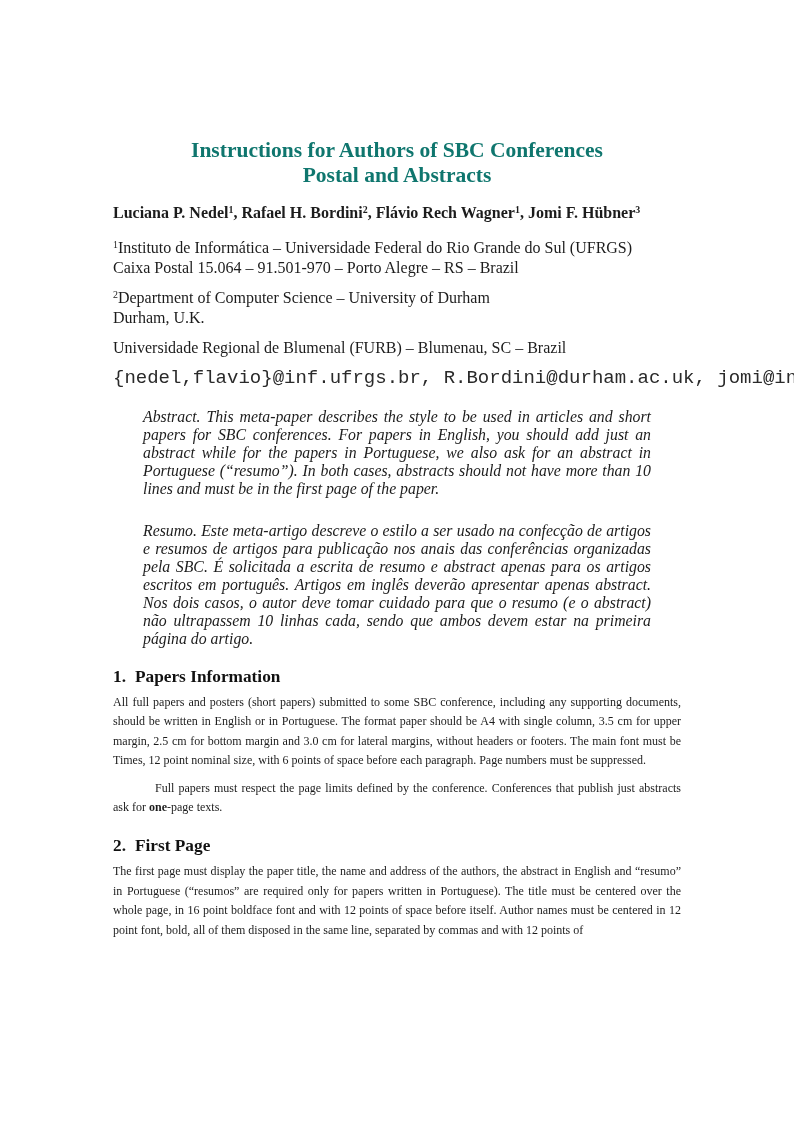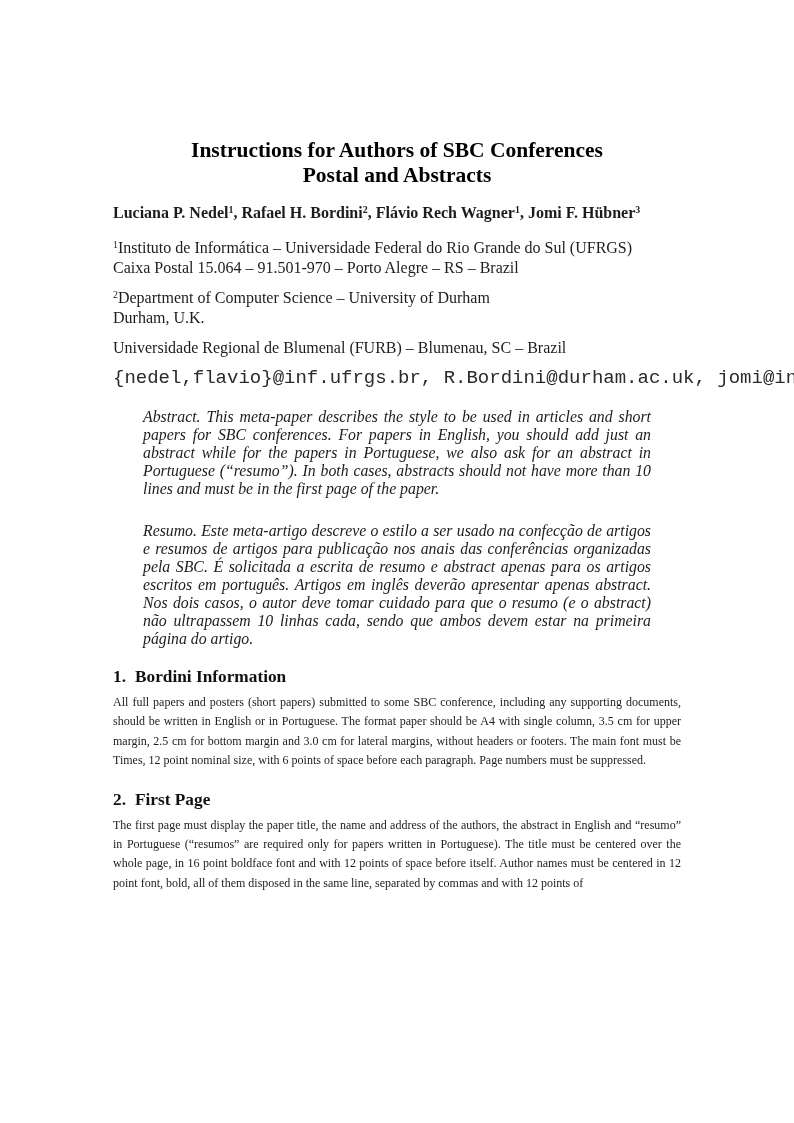--- a/index.html
+++ b/index.html
@@ -18,21 +18,21 @@
     box-sizing: border-box;
     padding: 138px 113px 0 113px;
     overflow: hidden;
   }
   .title {
     margin: 0;
     font-size: 21.5px;
     line-height: 25px;
     font-weight: bold;
     text-align: center;
-    color: #000000;
+    color: #0f766e;
   }
   .authors {
     margin: 16px 0 0 0;
     font-size: 16px;
     line-height: 18px;
     font-weight: bold;
     text-align: left;
     white-space: nowrap;
   }
   sup.sup {
@@ -105,22 +105,23 @@
   <div class="affil affil-3">
     <div>Universidade Regional de Blumenal (FURB) – Blumenau, SC – Brazil</div>
   </div>
 
   <div class="emails">{nedel,flavio}@inf.ufrgs.br, R.Bordini@durham.ac.uk, jomi@inf.furb.br</div>
 
   <div class="abstract-block"><span class="abs-label">Abstract.</span> <span>This meta-paper describes the style to be used in articles and short papers for SBC conferences. For papers in English, you should add just an abstract while for the papers in Portuguese, we also ask for an abstract in Portuguese (“resumo”). In both cases, abstracts should not have more than 10 lines and must be in the first page of the paper.</span></div>
 
   <div class="abstract-block resumo-block"><span class="abs-label">Resumo.</span> <span>Este meta-artigo descreve o estilo a ser usado na confecção de artigos e resumos de artigos para publicação nos anais das conferências organizadas pela SBC. É solicitada a escrita de resumo e abstract apenas para os artigos escritos em português. Artigos em inglês deverão apresentar apenas abstract. Nos dois casos, o autor deve tomar cuidado para que o resumo (e o abstract) não ultrapassem 10 linhas cada, sendo que ambos devem estar na primeira página do artigo.</span></div>
 
-  <h2 class="sec"><span class="secnum">1.</span><span>Bordini Information</span></h2>
+  <h2 class="sec"><span class="secnum">1.</span><span>Papers Information</span></h2>
 
   <p class="body-par">All full papers and posters (short papers) submitted to some SBC conference, including any supporting documents, should be written in English or in Portuguese. The format paper should be A4 with single column, 3.5 cm for upper margin, 2.5 cm for bottom margin and 3.0 cm for lateral margins, without headers or footers. The main font must be Times, 12 point nominal size, with 6 points of space before each paragraph. Page numbers must be suppressed.</p>
 
+  <p class="body-par indent-par"><span>Full papers must respect the page limits defined by the conference. Conferences that publish just abstracts ask for </span><b class="inline-bold">one</b><span>-page texts.</span></p>
 
   <h2 class="sec"><span class="secnum">2.</span><span>First Page</span></h2>
 
   <p class="body-par">The first page must display the paper title, the name and address of the authors, the abstract in English and “resumo” in Portuguese (“resumos” are required only for papers written in Portuguese). The title must be centered over the whole page, in 16 point boldface font and with 12 points of space before itself. Author names must be centered in 12 point font, bold, all of them disposed in the same line, separated by commas and with 12 points of</p>
 
 </div>
 
 </body></html>

